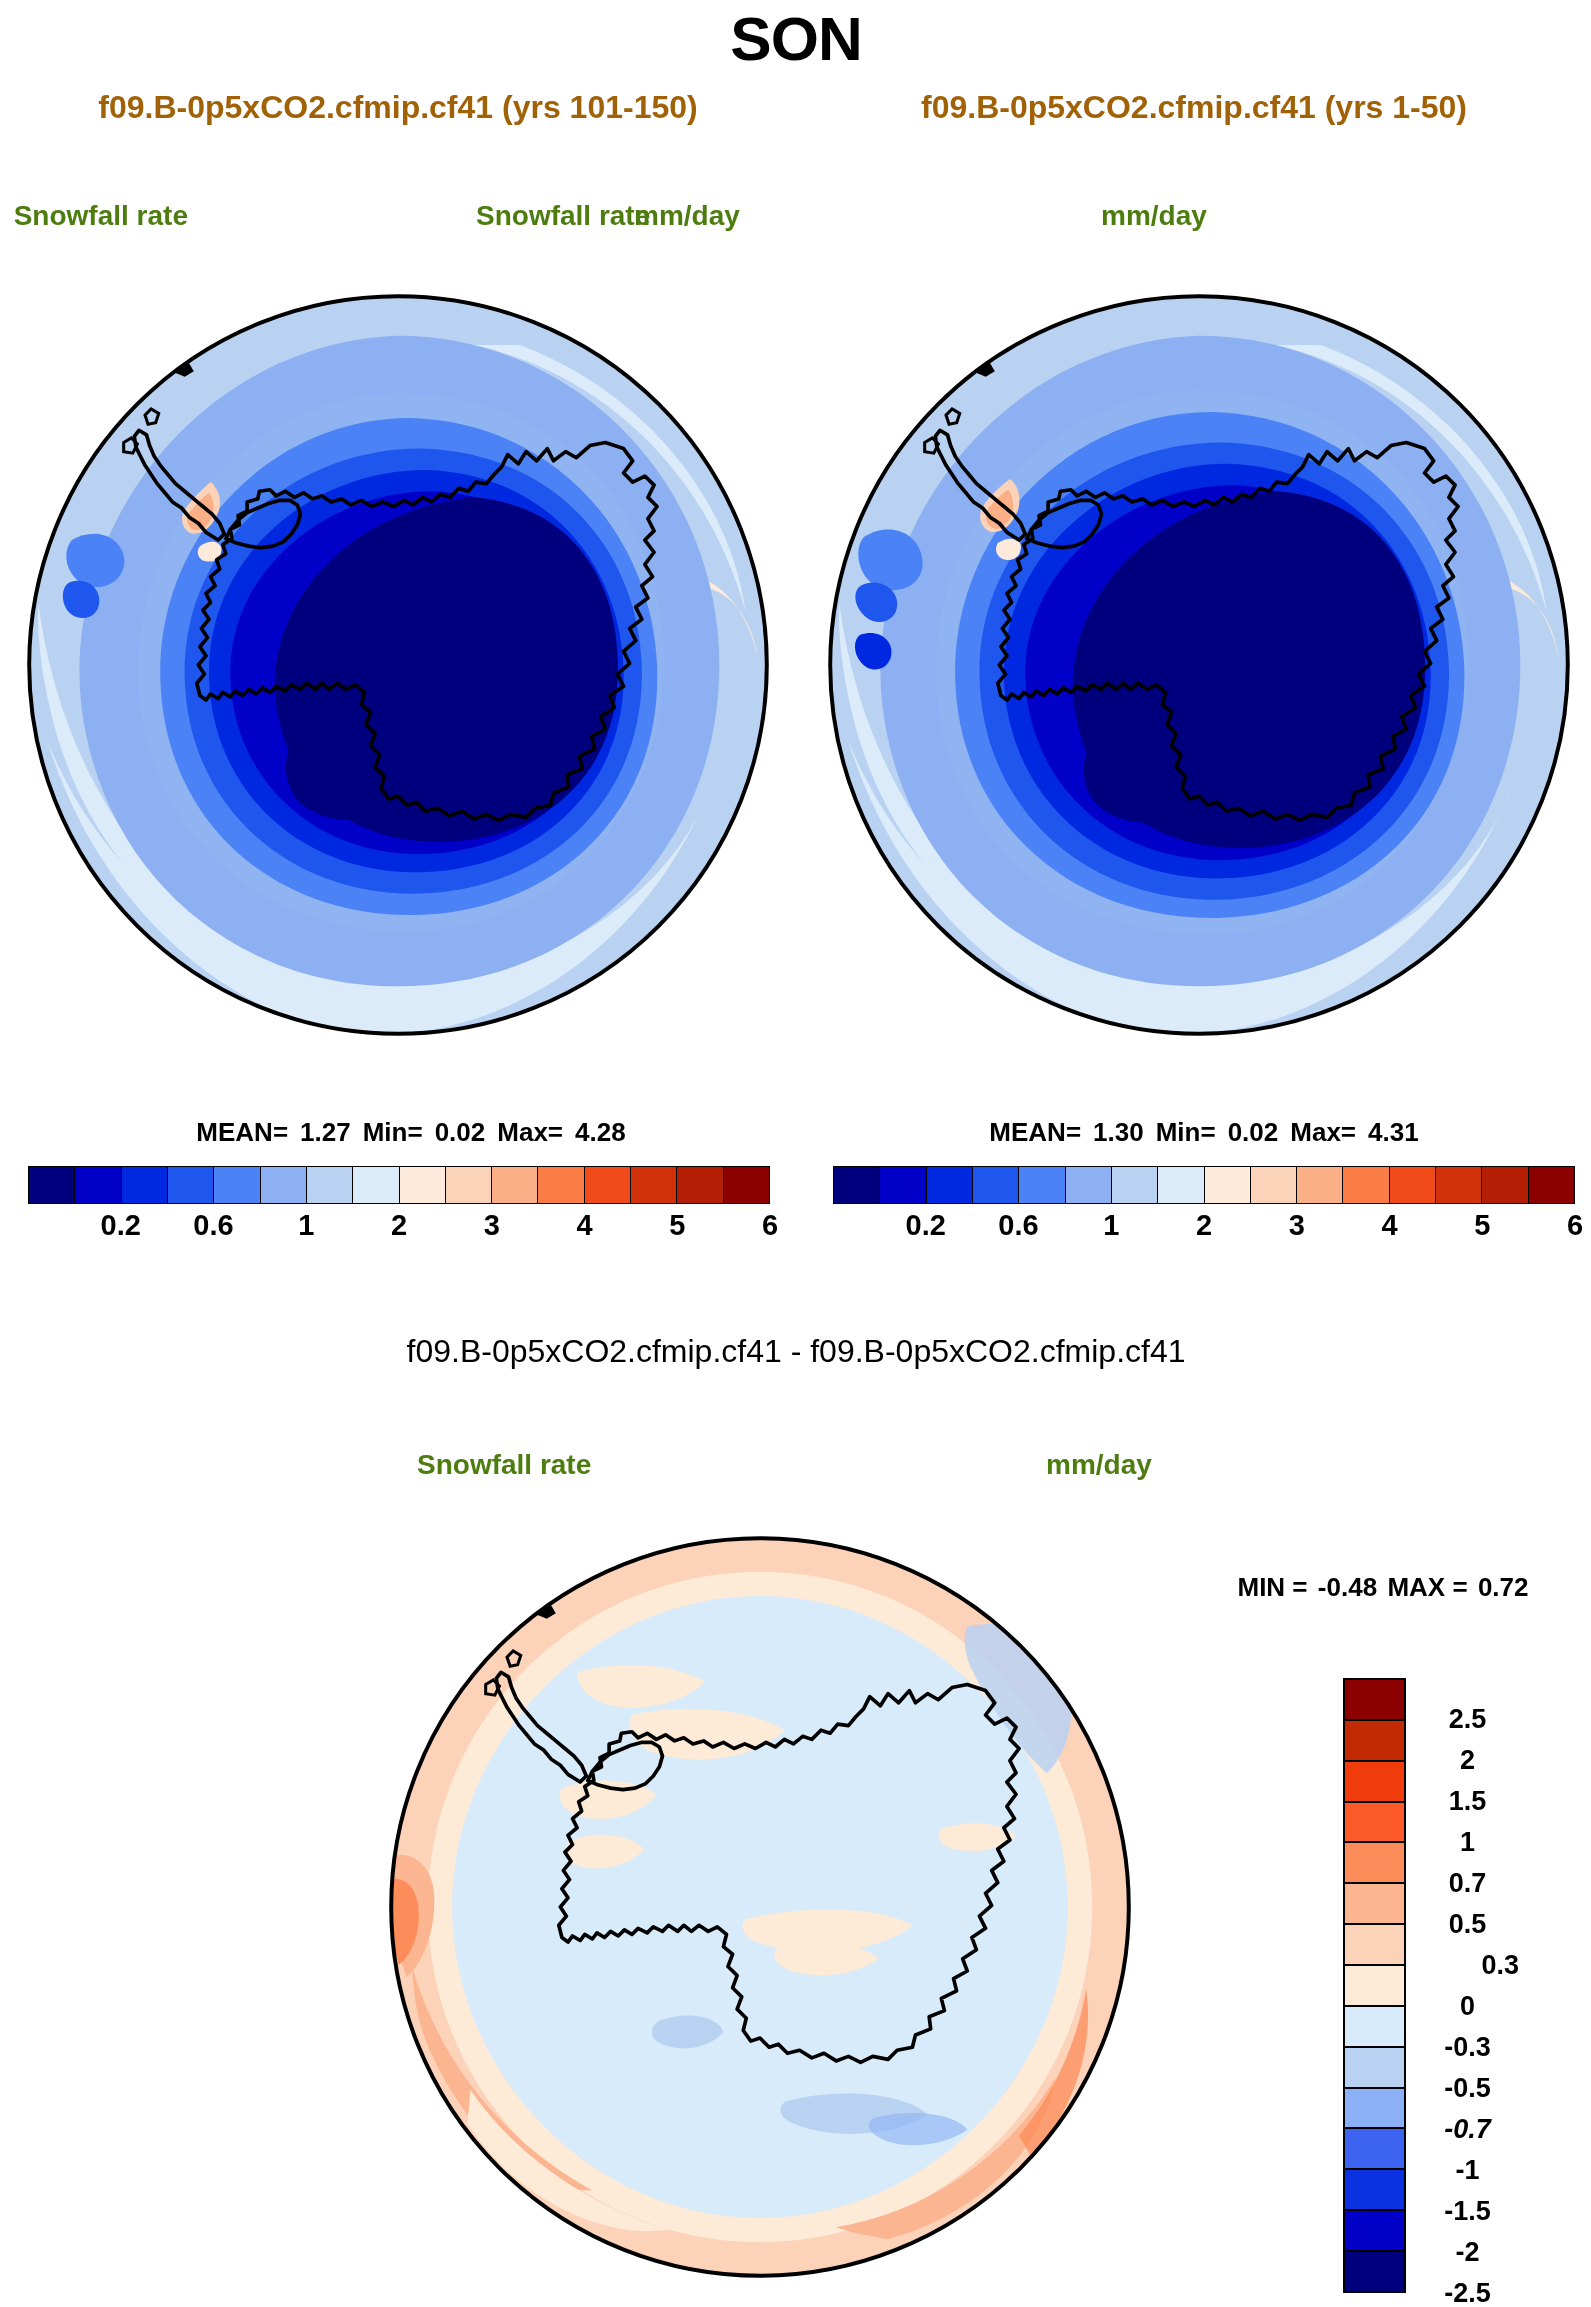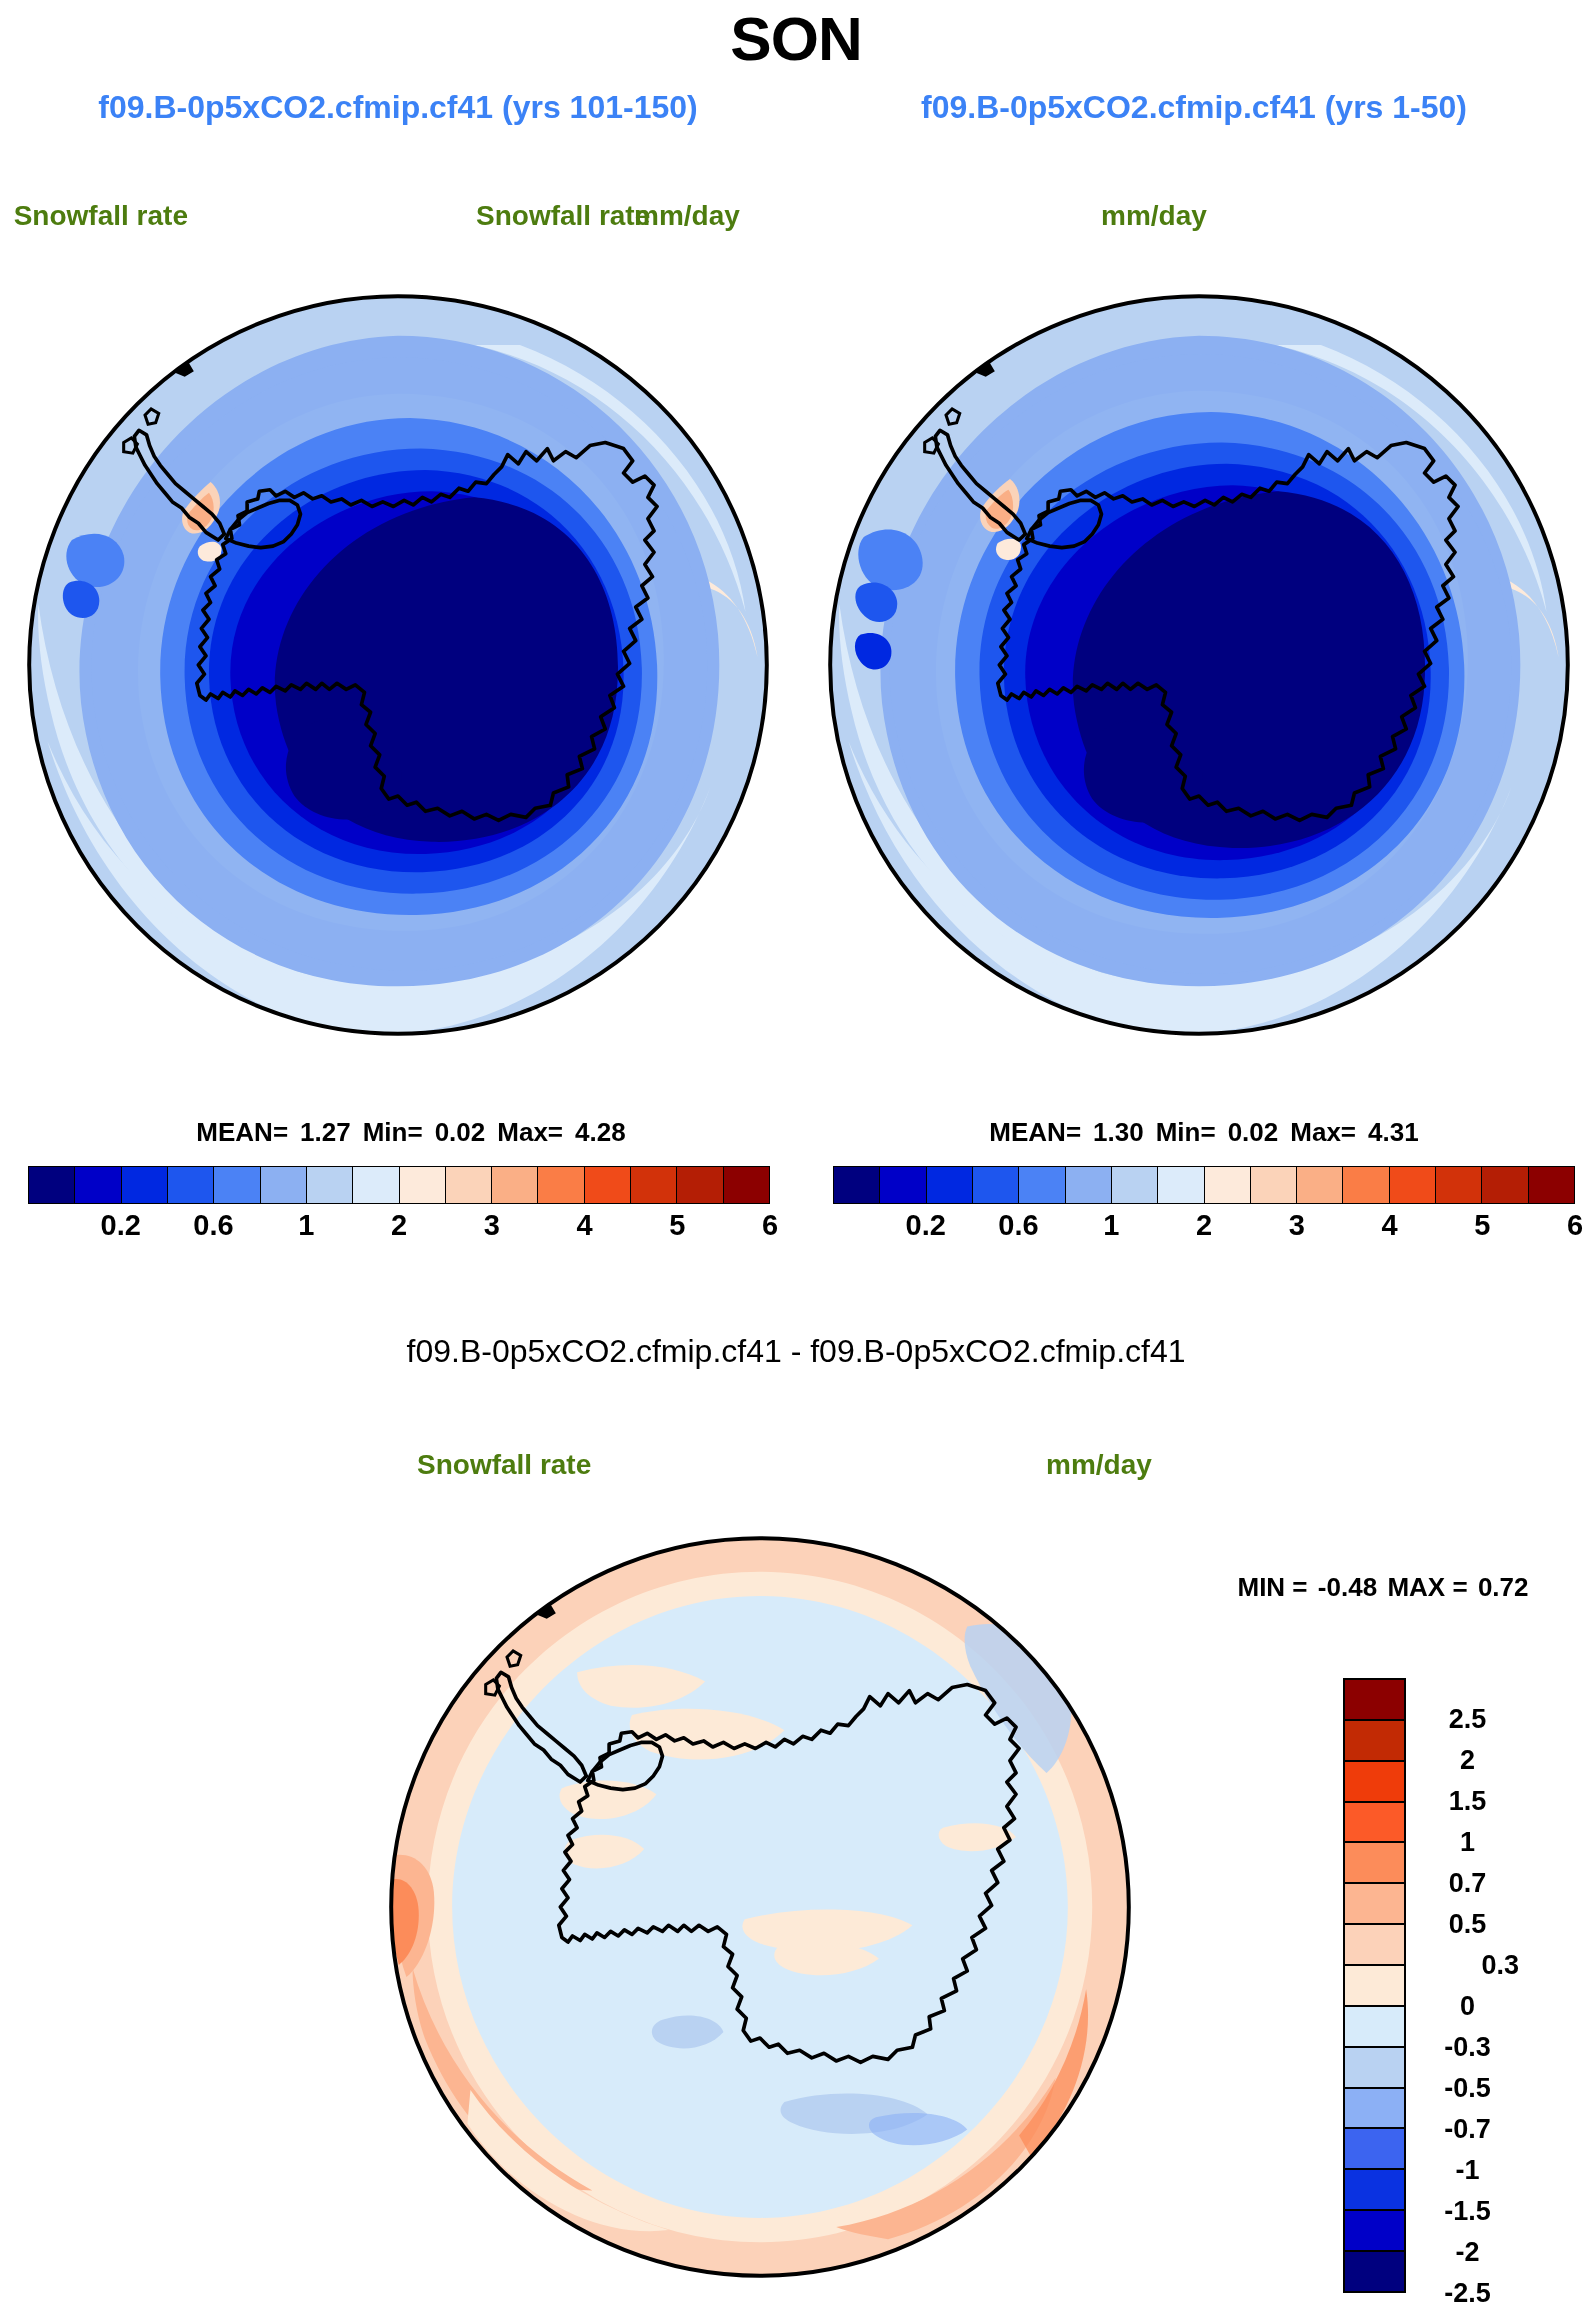--- a/index.html
+++ b/index.html
@@ -22,21 +22,21 @@
     text-align: center;
     font-size: 62px;
     font-weight: bold;
     letter-spacing: -0.9px;
     color: #000;
   }
   .case-title {
     top: 89px;
     font-size: 32px;
     font-weight: bold;
-    color: #3b82f6;
+    color: #a16207;
     text-align: center;
     white-space: nowrap;
   }
   #case-title-left  { left: 0;   width: 796px; }
   #case-title-right { left: 796px; width: 796px; }
 
   #diff-title {
     left: 0; right: 0; top: 1333px;
     text-align: center;
     font-size: 32px;
@@ -498,19 +498,19 @@
     <span style="top: 6.66667%;">2.5</span>
     <span style="top: 13.3333%;">2</span>
     <span style="top: 20%;">1.5</span>
     <span style="top: 26.6667%;">1</span>
     <span style="top: 33.3333%;">0.7</span>
     <span style="top: 40%;">0.5</span>
     <span style="top: 46.6667%; text-align: right;">0.3</span>
     <span style="top: 53.3333%;">0</span>
     <span style="top: 60%;">-0.3</span>
     <span style="top: 66.6667%;">-0.5</span>
-    <span style="top: 73.3333%;">-0.7</span>
+    <span style="top: 73.3333%; font-style: italic;">-0.7</span>
     <span style="top: 80%;">-1</span>
     <span style="top: 86.6667%;">-1.5</span>
     <span style="top: 93.3333%;">-2</span>
     <span style="top: 100%;">-2.5</span>
   </div>
 
 
 </body></html>

